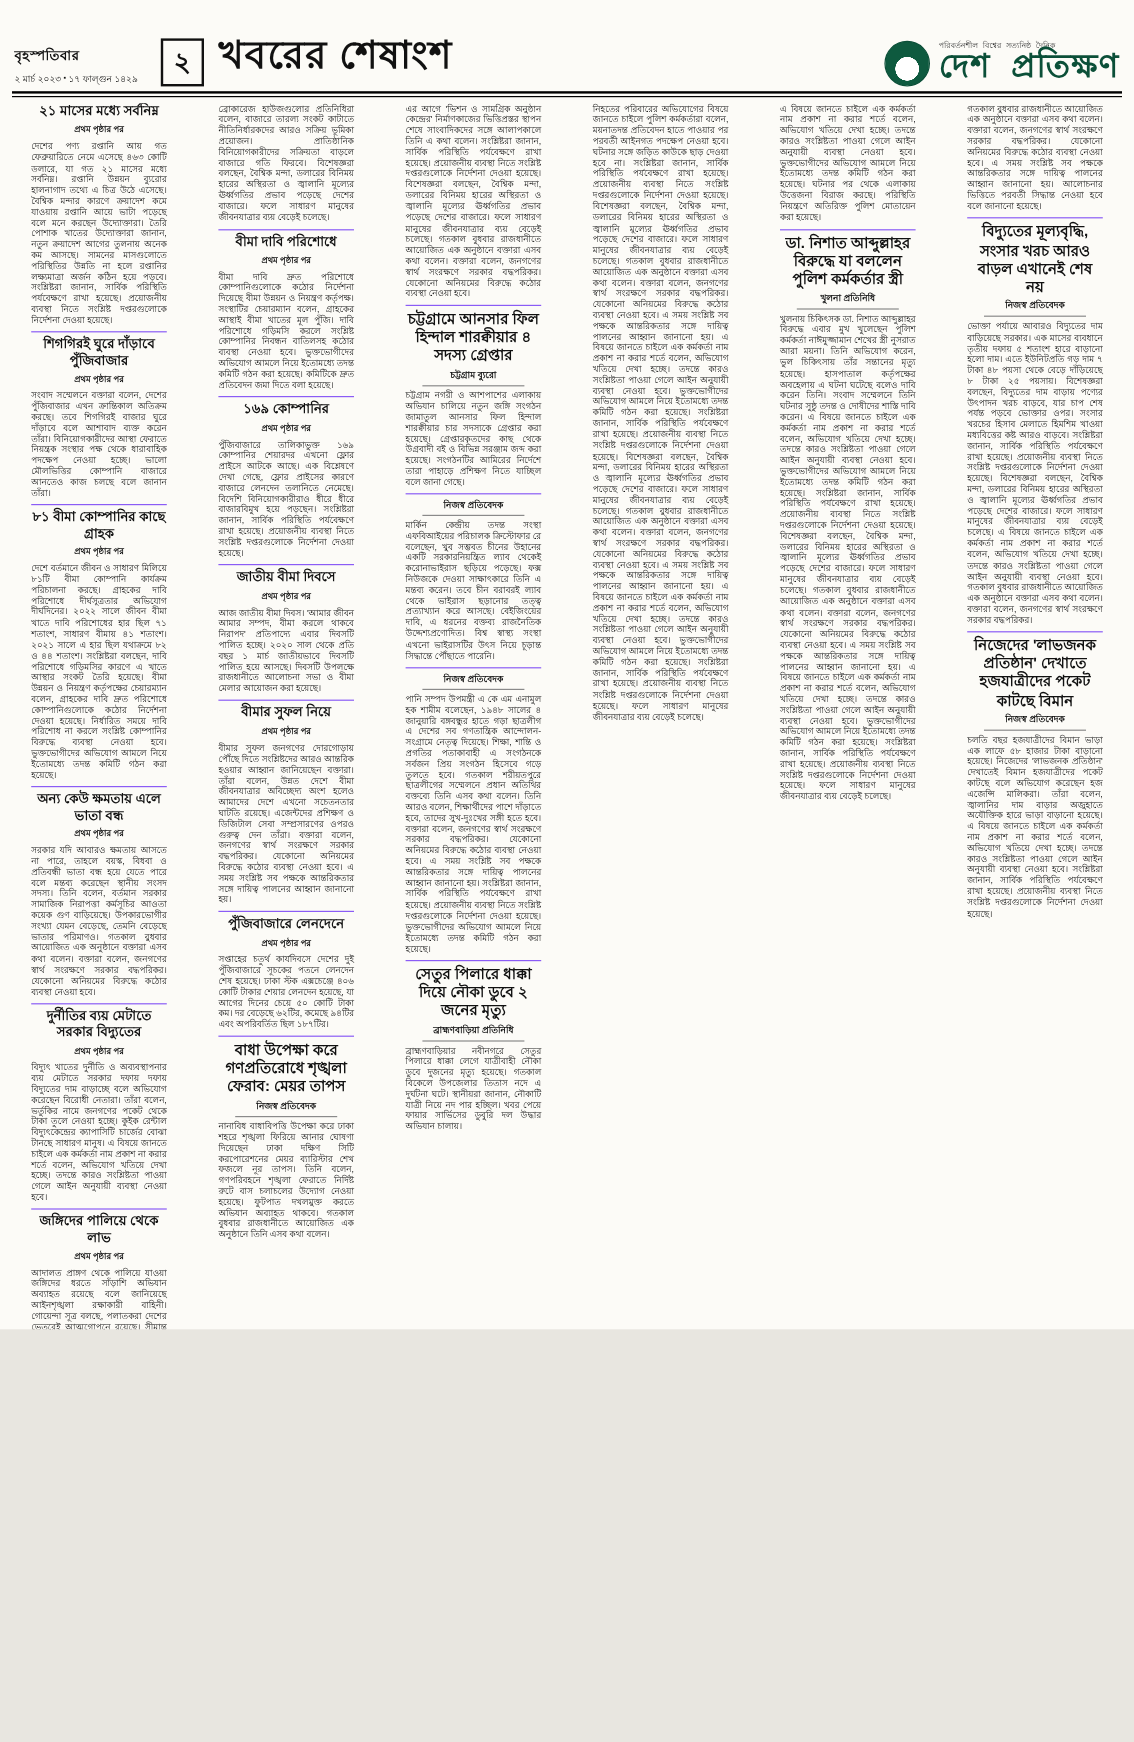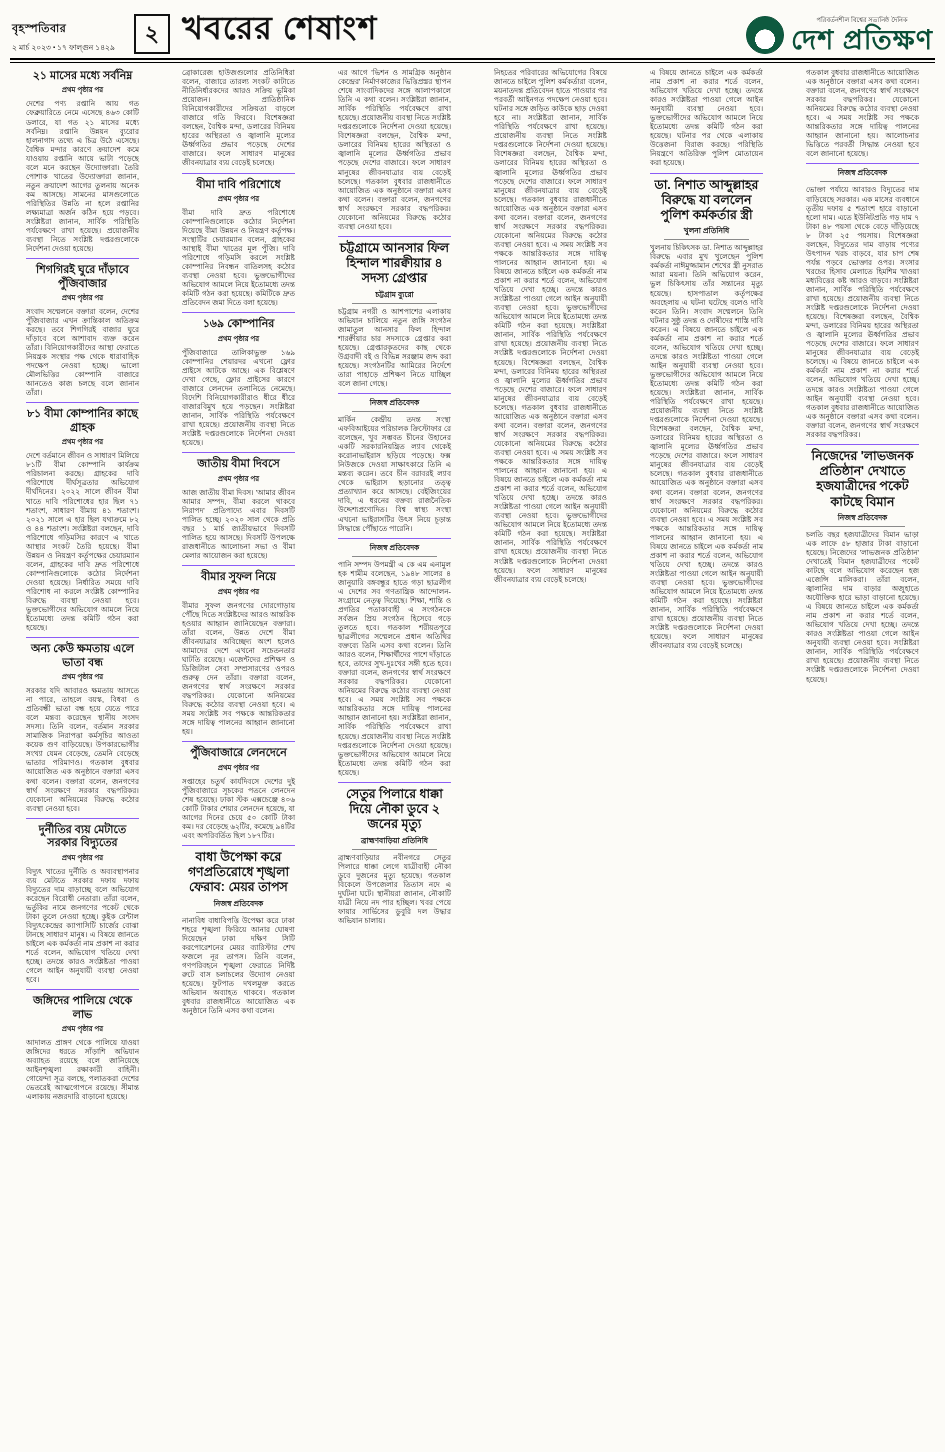--- a/index.html
+++ b/index.html
@@ -1,40 +1,40 @@
 <!DOCTYPE html>
 <html lang="bn"><head>
 <meta charset="utf-8">
 <style>
   html,body{margin:0;padding:0;background:#e8e6e0;}
   .page{
-    width:945px;height:1452px;box-sizing:border-box;
+    width:945px;height:1108px;box-sizing:border-box;
     background:#fcfbf7;color:#111;
     font-family:"Liberation Sans",sans-serif;
-    padding:0 10px;overflow:hidden;position:relative;
+    padding:18px 10px;overflow:hidden;position:relative;
   }
   
   .masthead-row{display:flex;align-items:flex-end;height:52px;padding:2px 2px 0;}
   .dateblock{min-width:118px;}
   .day{font-size:11px;font-weight:bold;letter-spacing:.5px;}
   .dateline{font-size:7.5px;margin-top:3px;white-space:nowrap;}
   .date-sep{font-size:6px;margin:0 2px;position:relative;top:-1px;}
   .pagenum-box{
     width:32px;height:36px;border:2px solid #111;margin:0 12px 0 4px;
     display:flex;align-items:center;justify-content:center;
     font-size:22px;font-weight:bold;
   }
   .section-title{font-size:32px;font-weight:bold;margin:0;line-height:1;align-self:center;letter-spacing:1px;}
   .brand{margin-left:auto;display:flex;align-items:center;gap:7px;}
   .brand-emblem{
     width:36px;height:36px;border-radius:50%;
     background:radial-gradient(circle at 50% 62%, #ffffff 0 34%, #0e5a3f 35% 100%);
     border:1.5px solid #0b4f38;flex:0 0 auto;
   }
-  .brand-text{display:flex;flex-direction:column;align-items:center;}
+  .brand-text{display:flex;flex-direction:column;align-items:flex-start;font-family:Liberation Mono, monospace;}
   .brand-tagline{font-size:6.5px;color:#333;margin-bottom:1px;}
   .brand-name{font-size:27px;font-weight:bold;color:#0b4f38;line-height:1;letter-spacing:1px;}
   .double-rule{border-top:2.5px solid #000;border-bottom:1px solid #000;height:2px;margin:4px 0 5px;}
   
   .columns{display:grid;grid-template-columns:repeat(6,1fr);column-gap:11px;height:1370px;overflow:hidden;}
   .col{overflow:hidden;}
   .article{margin:0 16px 5px;}
   .article.rule{border-top:1px solid #8b5cf6;padding-top:3px;margin-top:5px;}
   .headline{font-weight:bold;text-align:center;margin:1px 0 2px;line-height:1.22;font-size:11px;}
   .h-lg{font-size:12.5px;}
@@ -182,20 +182,21 @@
         <div class="byline">খুলনা প্রতিনিধি</div>
         <p class="body">খুলনায় চিকিৎসক ডা. নিশাত আব্দুল্লাহর বিরুদ্ধে এবার মুখ খুলেছেন পুলিশ কর্মকর্তা নাঈমুজ্জামান শেখের স্ত্রী নুসরাত আরা ময়না। তিনি অভিযোগ করেন, ভুল চিকিৎসায় তাঁর সন্তানের মৃত্যু হয়েছে। হাসপাতাল কর্তৃপক্ষের অবহেলায় এ ঘটনা ঘটেছে বলেও দাবি করেন তিনি। সংবাদ সম্মেলনে তিনি ঘটনার সুষ্ঠু তদন্ত ও দোষীদের শাস্তি দাবি করেন। এ বিষয়ে জানতে চাইলে এক কর্মকর্তা নাম প্রকাশ না করার শর্তে বলেন, অভিযোগ খতিয়ে দেখা হচ্ছে। তদন্তে কারও সংশ্লিষ্টতা পাওয়া গেলে আইন অনুযায়ী ব্যবস্থা নেওয়া হবে। ভুক্তভোগীদের অভিযোগ আমলে নিয়ে ইতোমধ্যে তদন্ত কমিটি গঠন করা হয়েছে। সংশ্লিষ্টরা জানান, সার্বিক পরিস্থিতি পর্যবেক্ষণে রাখা হয়েছে। প্রয়োজনীয় ব্যবস্থা নিতে সংশ্লিষ্ট দপ্তরগুলোকে নির্দেশনা দেওয়া হয়েছে। বিশেষজ্ঞরা বলছেন, বৈশ্বিক মন্দা, ডলারের বিনিময় হারের অস্থিরতা ও জ্বালানি মূল্যের ঊর্ধ্বগতির প্রভাব পড়েছে দেশের বাজারে। ফলে সাধারণ মানুষের জীবনযাত্রার ব্যয় বেড়েই চলেছে। গতকাল বুধবার রাজধানীতে আয়োজিত এক অনুষ্ঠানে বক্তারা এসব কথা বলেন। বক্তারা বলেন, জনগণের স্বার্থ সংরক্ষণে সরকার বদ্ধপরিকর। যেকোনো অনিয়মের বিরুদ্ধে কঠোর ব্যবস্থা নেওয়া হবে। এ সময় সংশ্লিষ্ট সব পক্ষকে আন্তরিকতার সঙ্গে দায়িত্ব পালনের আহ্বান জানানো হয়। এ বিষয়ে জানতে চাইলে এক কর্মকর্তা নাম প্রকাশ না করার শর্তে বলেন, অভিযোগ খতিয়ে দেখা হচ্ছে। তদন্তে কারও সংশ্লিষ্টতা পাওয়া গেলে আইন অনুযায়ী ব্যবস্থা নেওয়া হবে। ভুক্তভোগীদের অভিযোগ আমলে নিয়ে ইতোমধ্যে তদন্ত কমিটি গঠন করা হয়েছে। সংশ্লিষ্টরা জানান, সার্বিক পরিস্থিতি পর্যবেক্ষণে রাখা হয়েছে। প্রয়োজনীয় ব্যবস্থা নিতে সংশ্লিষ্ট দপ্তরগুলোকে নির্দেশনা দেওয়া হয়েছে। ফলে সাধারণ মানুষের জীবনযাত্রার ব্যয় বেড়েই চলেছে।</p>
       </article>
     </section>
 
     <section class="col">
       <article class="article">
         <p class="body">গতকাল বুধবার রাজধানীতে আয়োজিত এক অনুষ্ঠানে বক্তারা এসব কথা বলেন। বক্তারা বলেন, জনগণের স্বার্থ সংরক্ষণে সরকার বদ্ধপরিকর। যেকোনো অনিয়মের বিরুদ্ধে কঠোর ব্যবস্থা নেওয়া হবে। এ সময় সংশ্লিষ্ট সব পক্ষকে আন্তরিকতার সঙ্গে দায়িত্ব পালনের আহ্বান জানানো হয়। আলোচনার ভিত্তিতে পরবর্তী সিদ্ধান্ত নেওয়া হবে বলে জানানো হয়েছে।</p>
       </article>
       <article class="article rule">
+        <h2 class="headline h-lg">বিদ্যুতের মূল্যবৃদ্ধি, সংসার খরচ আরও বাড়ল এখানেই শেষ নয়</h2>
         <div class="byline">নিজস্ব প্রতিবেদক</div>
         <p class="body">ভোক্তা পর্যায়ে আবারও বিদ্যুতের দাম বাড়িয়েছে সরকার। এক মাসের ব্যবধানে তৃতীয় দফায় ৫ শতাংশ হারে বাড়ানো হলো দাম। এতে ইউনিটপ্রতি গড় দাম ৭ টাকা ৪৮ পয়সা থেকে বেড়ে দাঁড়িয়েছে ৮ টাকা ২৫ পয়সায়। বিশেষজ্ঞরা বলছেন, বিদ্যুতের দাম বাড়ায় পণ্যের উৎপাদন খরচ বাড়বে, যার চাপ শেষ পর্যন্ত পড়বে ভোক্তার ওপর। সংসার খরচের হিসাব মেলাতে হিমশিম খাওয়া মধ্যবিত্তের কষ্ট আরও বাড়বে। সংশ্লিষ্টরা জানান, সার্বিক পরিস্থিতি পর্যবেক্ষণে রাখা হয়েছে। প্রয়োজনীয় ব্যবস্থা নিতে সংশ্লিষ্ট দপ্তরগুলোকে নির্দেশনা দেওয়া হয়েছে। বিশেষজ্ঞরা বলছেন, বৈশ্বিক মন্দা, ডলারের বিনিময় হারের অস্থিরতা ও জ্বালানি মূল্যের ঊর্ধ্বগতির প্রভাব পড়েছে দেশের বাজারে। ফলে সাধারণ মানুষের জীবনযাত্রার ব্যয় বেড়েই চলেছে। এ বিষয়ে জানতে চাইলে এক কর্মকর্তা নাম প্রকাশ না করার শর্তে বলেন, অভিযোগ খতিয়ে দেখা হচ্ছে। তদন্তে কারও সংশ্লিষ্টতা পাওয়া গেলে আইন অনুযায়ী ব্যবস্থা নেওয়া হবে। গতকাল বুধবার রাজধানীতে আয়োজিত এক অনুষ্ঠানে বক্তারা এসব কথা বলেন। বক্তারা বলেন, জনগণের স্বার্থ সংরক্ষণে সরকার বদ্ধপরিকর।</p>
       </article>
       <article class="article rule">
         <h2 class="headline h-lg">নিজেদের 'লাভজনক প্রতিষ্ঠান' দেখাতে হজযাত্রীদের পকেট কাটছে বিমান</h2>
         <div class="byline">নিজস্ব প্রতিবেদক</div>
         <p class="body">চলতি বছর হজযাত্রীদের বিমান ভাড়া এক লাফে ৫৮ হাজার টাকা বাড়ানো হয়েছে। নিজেদের 'লাভজনক প্রতিষ্ঠান' দেখাতেই বিমান হজযাত্রীদের পকেট কাটছে বলে অভিযোগ করেছেন হজ এজেন্সি মালিকরা। তাঁরা বলেন, জ্বালানির দাম বাড়ার অজুহাতে অযৌক্তিক হারে ভাড়া বাড়ানো হয়েছে। এ বিষয়ে জানতে চাইলে এক কর্মকর্তা নাম প্রকাশ না করার শর্তে বলেন, অভিযোগ খতিয়ে দেখা হচ্ছে। তদন্তে কারও সংশ্লিষ্টতা পাওয়া গেলে আইন অনুযায়ী ব্যবস্থা নেওয়া হবে। সংশ্লিষ্টরা জানান, সার্বিক পরিস্থিতি পর্যবেক্ষণে রাখা হয়েছে। প্রয়োজনীয় ব্যবস্থা নিতে সংশ্লিষ্ট দপ্তরগুলোকে নির্দেশনা দেওয়া হয়েছে।</p>
       </article>
     </section>
 

